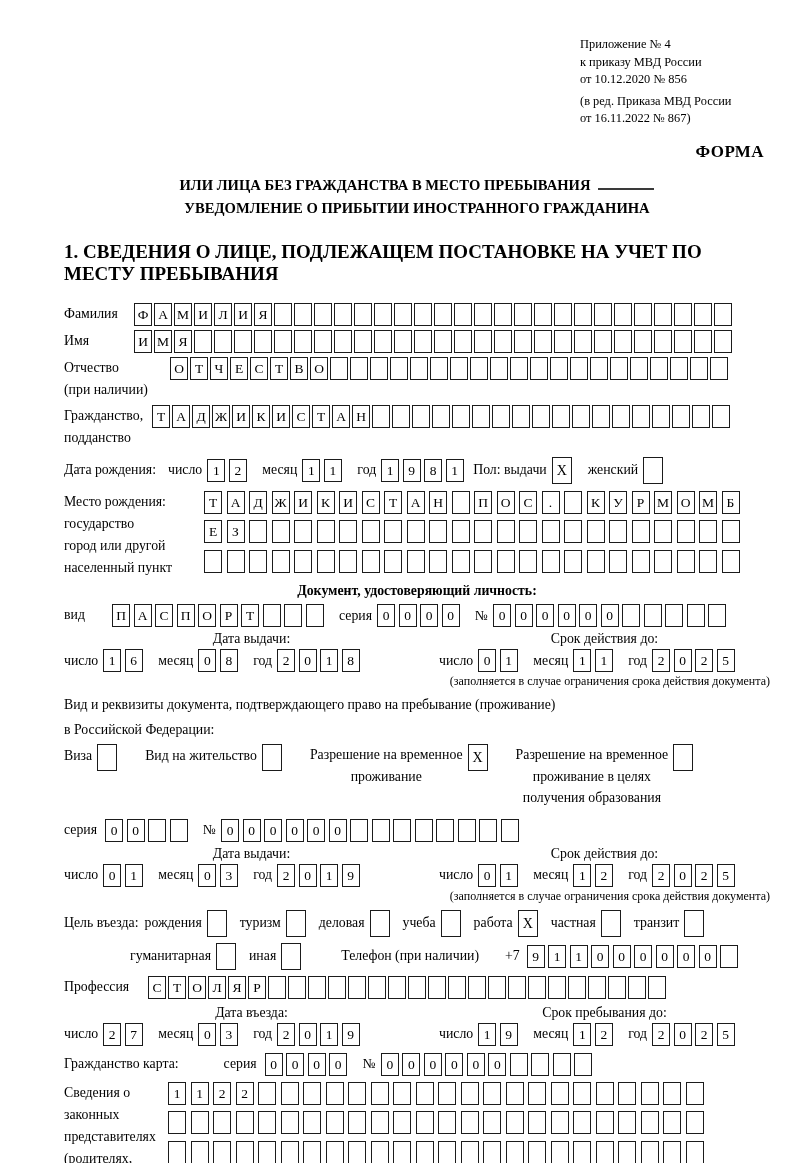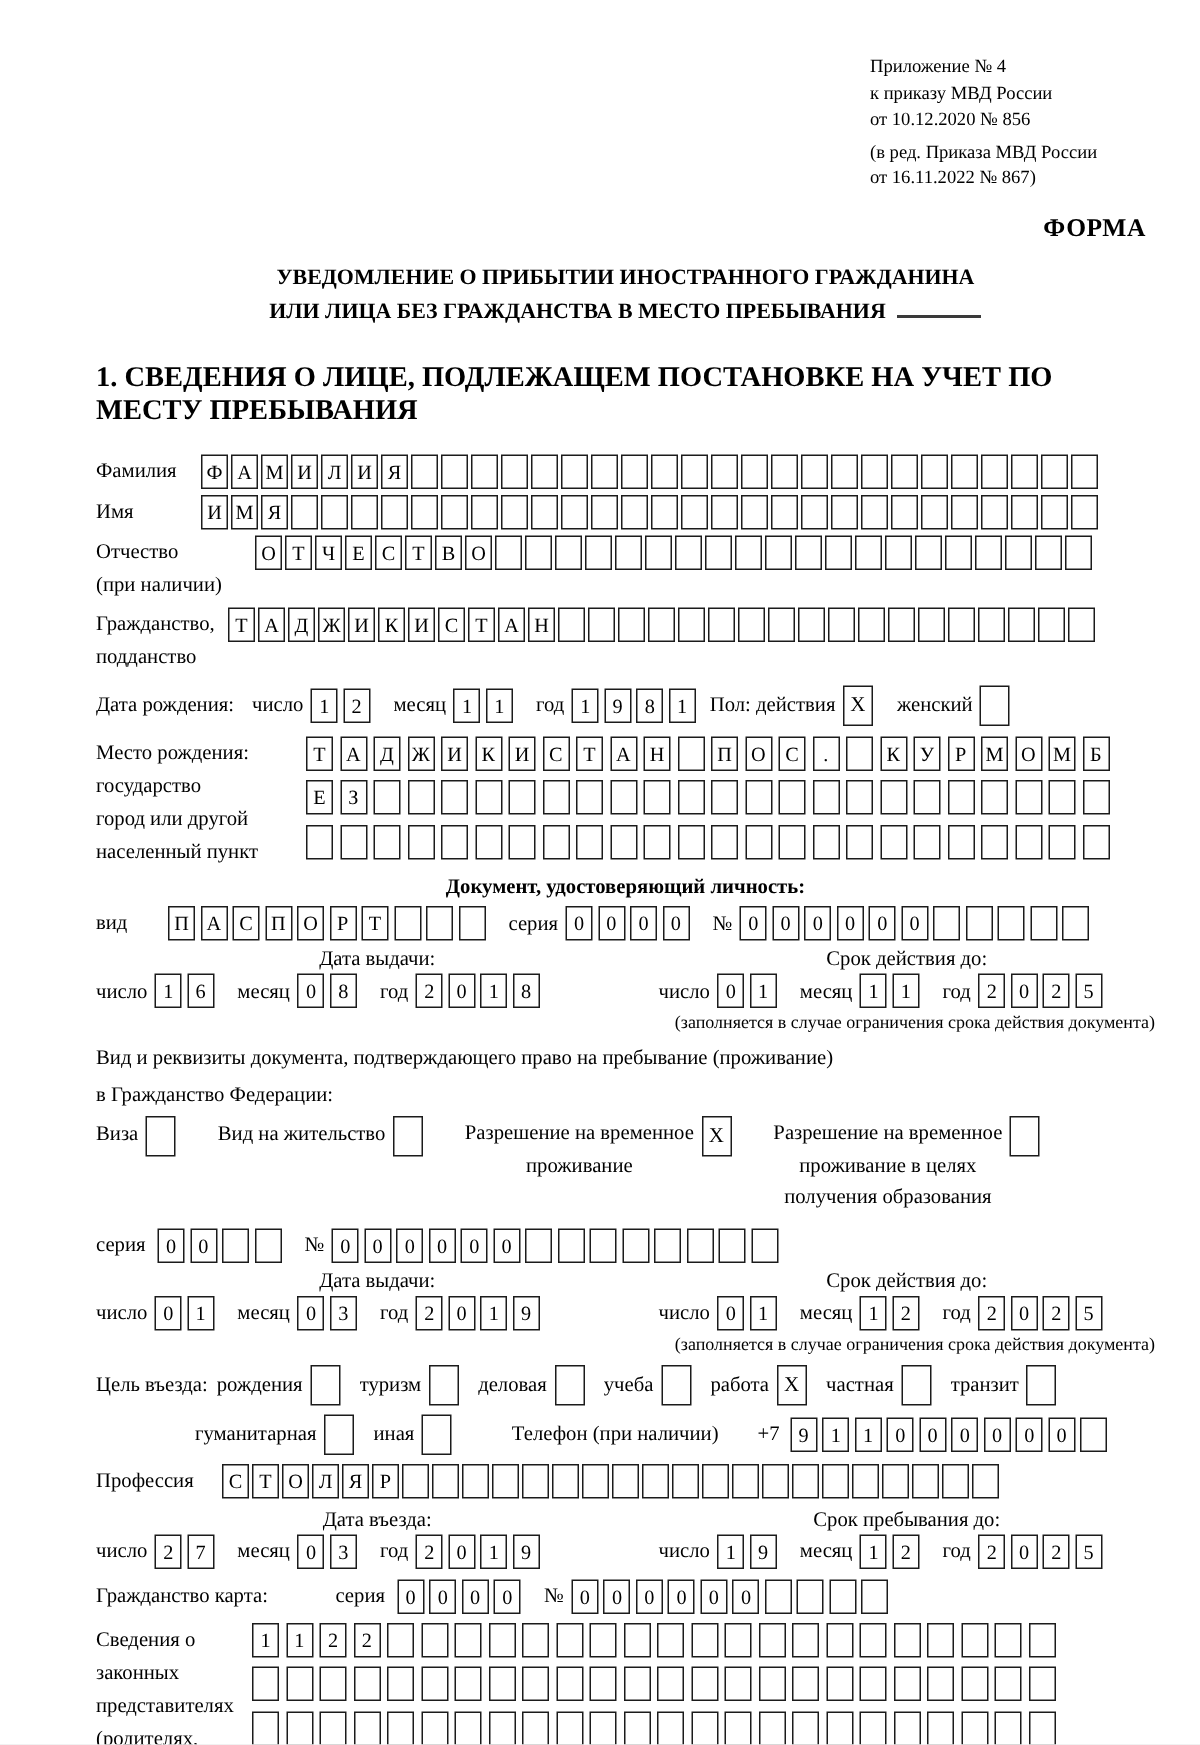--- a/index.html
+++ b/index.html
@@ -68,22 +68,22 @@
     <div>Приложение № 4</div>
     <div>к приказу МВД России</div>
     <div>от 10.12.2020 № 856</div>
     <div class="sub">(в ред. Приказа МВД России</div>
     <div>от 16.11.2022 № 867)</div>
   </div>
 
   <div class="forma">ФОРМА</div>
 
   <div class="title">
+    <div><span>ИЛИ ЛИЦА БЕЗ ГРАЖДАНСТВА В МЕСТО ПРЕБЫВАНИЯ</span><span class="uline"></span></div>
     <div>УВЕДОМЛЕНИЕ О ПРИБЫТИИ ИНОСТРАННОГО ГРАЖДАНИНА</div>
-    <div><span>ИЛИ ЛИЦА БЕЗ ГРАЖДАНСТВА В МЕСТО ПРЕБЫВАНИЯ</span><span class="uline"></span></div>
   </div>
 
   <div class="sec1">1. СВЕДЕНИЯ О ЛИЦЕ, ПОДЛЕЖАЩЕМ ПОСТАНОВКЕ НА УЧЕТ ПО МЕСТУ ПРЕБЫВАНИЯ</div>
 
   <div class="formbody">
 
     <div class="frow">
       <span class="flabel w70">Фамилия</span>
       <span class="bgroup">
           <span class="cbox">Ф</span>
@@ -242,21 +242,21 @@
           <span class="cbox">1</span>
           <span class="cbox">1</span>
         </span>
       <span class="dword">год</span>
       <span class="bgroup dg">
           <span class="cbox">1</span>
           <span class="cbox">9</span>
           <span class="cbox">8</span>
           <span class="cbox">1</span>
         </span>
-      <span style="margin-left:6px;">Пол: действия</span>
+      <span style="margin-left:6px;">Пол: выдачи</span>
       <span class="cbox ck">X</span>
       <span style="margin-left:14px;">женский</span>
       <span class="cbox ck"></span>
     </div>
 
     <div class="frow">
       <span class="flabel w140">
         <div>Место рождения:</div>
         <div>государство</div>
         <div>город или другой</div>
@@ -425,21 +425,21 @@
               <span class="cbox">0</span>
               <span class="cbox">2</span>
               <span class="cbox">5</span>
             </span>
         </div>
       </div>
     </div>
     <div class="note">(заполняется в случае ограничения срока действия документа)</div>
 
     <div class="plain">Вид и реквизиты документа, подтверждающего право на пребывание (проживание)</div>
-    <div class="plain">в Гражданство Федерации:</div>
+    <div class="plain">в Российской Федерации:</div>
 
     <div class="ckrow">
       <span class="ckitem">
         <span class="cklabel">Виза</span>
         <span class="cbox ck"></span>
       </span>
       <span class="ckitem mlg">
         <span class="cklabel">Вид на жительство</span>
         <span class="cbox ck"></span>
       </span>

